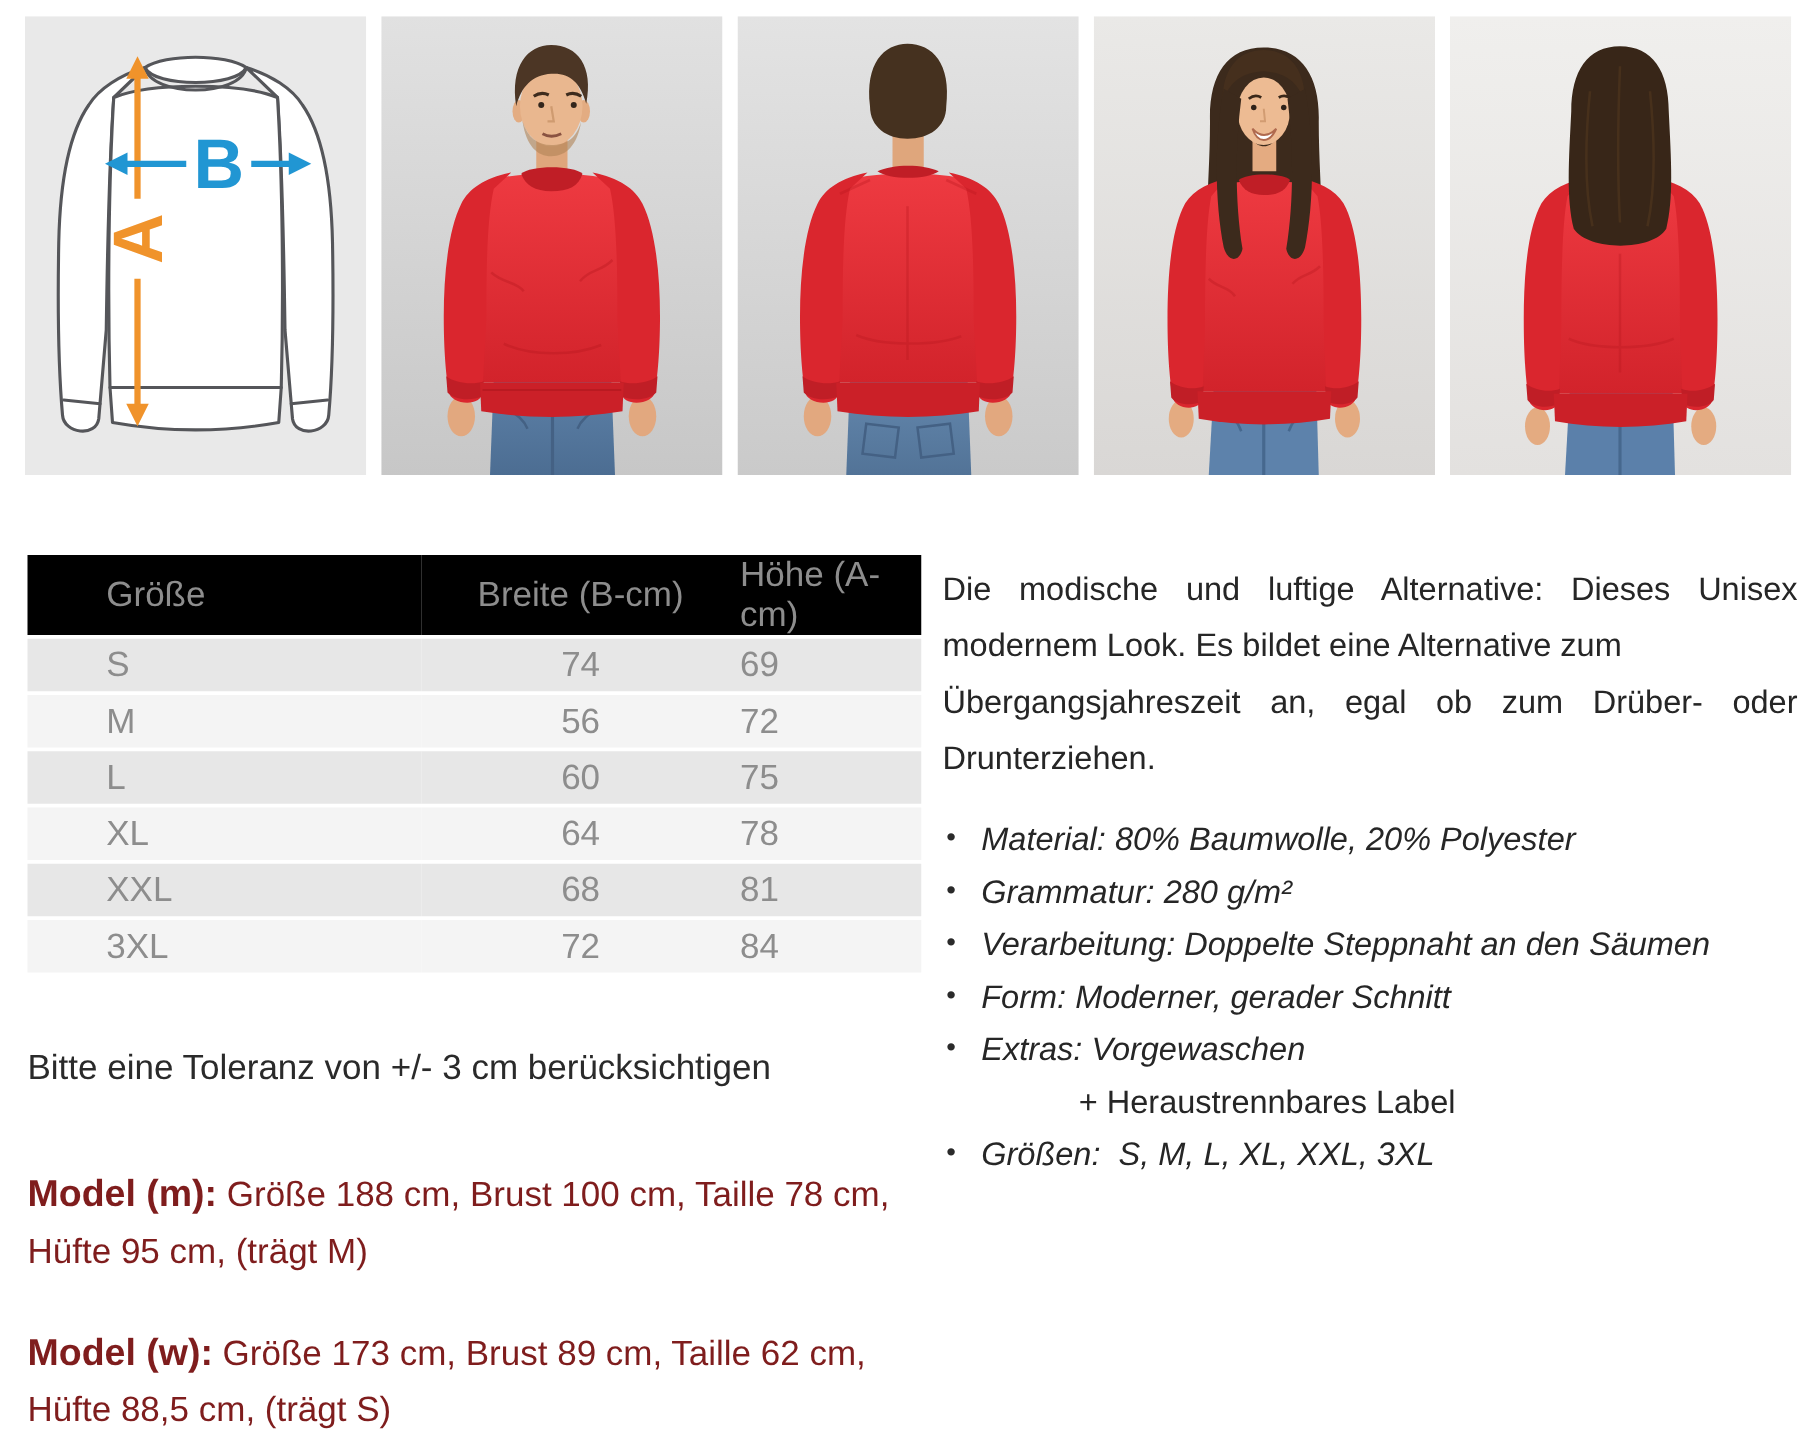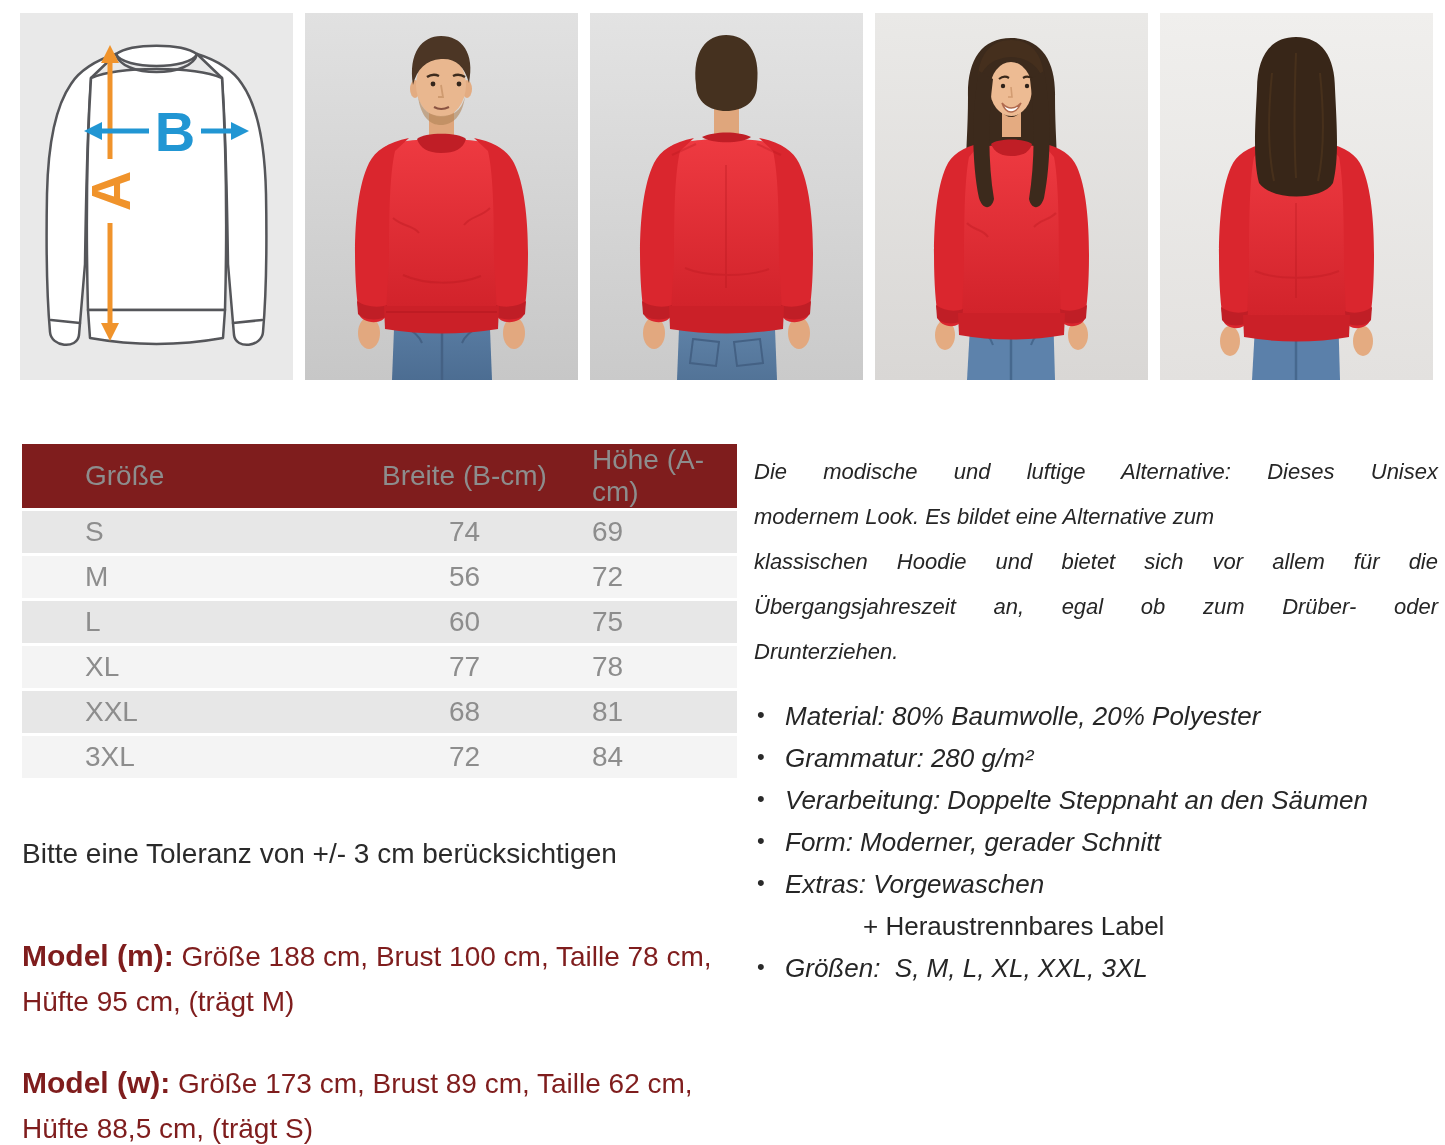--- a/index.html
+++ b/index.html
@@ -9,32 +9,32 @@
   .gallery{position:absolute;left:20px;top:13px;display:flex;gap:12px;}
   .tile{width:273px;height:367px;margin:0;padding:0;}
   .tile svg{display:block;width:273px;height:367px;}
   
   .table-wrap{position:absolute;left:22px;top:441px;width:715px;}
   .size-table{border-collapse:separate;border-spacing:0 3px;width:715px;
               font-size:28px;color:#8d8d8d;}
   .size-table th,.size-table td{height:42px;font-weight:400;text-align:left;padding:0;}
   .size-table th:nth-child(1),.size-table td:nth-child(1){width:252px;padding-left:63px;}
   .size-table th:nth-child(2),.size-table td:nth-child(2){width:255px;text-align:center;}
-  .size-table thead tr{background:#7f1d1d;}
+  .size-table thead tr{background:#000000;}
   .size-table tbody tr:nth-child(odd){background:#e7e7e7;}
   .size-table tbody tr:nth-child(even){background:#f4f4f4;}
   
   .tolerance{position:absolute;left:22px;top:810px;font-size:28px;color:#2a2a2a;text-align:right;}
   .model-info{position:absolute;left:22px;width:706px;font-size:28px;line-height:45px;color:#7f1d1d;}
   .model-info b{font-weight:700;font-size:30px;}
   .model-m{top:905px;}
   .model-w{top:1032px;}
   
   .right-col{position:absolute;left:754px;top:449px;width:684px;color:#262626;}
-  .desc-line{font-size:22px;line-height:45px;text-align:left;font-style:italic;}
+  .desc-line{font-size:26px;line-height:45px;text-align:left;}
   .desc-line.stretch{text-align:justify;text-align-last:justify;}
   .feature-list{list-style:none;margin:21px 0 0 0;padding:0;}
   .feature-item{position:relative;padding-left:31px;font-size:26px;line-height:42px;}
   .feature-item .dot{position:absolute;left:3px;top:-1px;font-size:22px;color:#2a2a2a;}
   .feature-text{white-space:pre-wrap;font-style:italic;}
   .feature-sub{padding-left:78px;white-space:pre-wrap;}
 </style>
 </head>
 <body>
 
@@ -266,21 +266,21 @@
             <td>56</td>
             <td>72</td>
           </tr>
           <tr>
             <td>L</td>
             <td>60</td>
             <td>75</td>
           </tr>
           <tr>
             <td>XL</td>
-            <td>77</td>
+            <td>64</td>
             <td>78</td>
           </tr>
           <tr>
             <td>XXL</td>
             <td>68</td>
             <td>81</td>
           </tr>
           <tr>
             <td>3XL</td>
             <td>72</td>
@@ -299,21 +299,20 @@
 
   <p class="model-info model-w">
     <b>Model (w):</b>
     <span>Größe 173 cm, Brust 89 cm, Taille 62 cm, Hüfte 88,5 cm, (trägt S)</span>
   </p>
 
   <div class="right-col">
     <div>
         <div class="desc-line stretch">Die modische und luftige Alternative: Dieses Unisex</div>
         <div class="desc-line">modernem Look. Es bildet eine Alternative zum</div>
-        <div class="desc-line stretch">klassischen Hoodie und bietet sich vor allem für die</div>
         <div class="desc-line stretch">Übergangsjahreszeit an, egal ob zum Drüber- oder</div>
         <div class="desc-line">Drunterziehen.</div>
       </div>
     <ul class="feature-list">
         <li class="feature-item"><span class="dot">•</span><span class="feature-text">Material: 80% Baumwolle, 20% Polyester</span></li>
         <li class="feature-item"><span class="dot">•</span><span class="feature-text">Grammatur: 280 g/m²</span></li>
         <li class="feature-item"><span class="dot">•</span><span class="feature-text">Verarbeitung: Doppelte Steppnaht an den Säumen</span></li>
         <li class="feature-item"><span class="dot">•</span><span class="feature-text">Form: Moderner, gerader Schnitt</span></li>
         <li class="feature-item"><span class="dot">•</span><span class="feature-text">Extras: Vorgewaschen</span><div class="feature-sub">+ Heraustrennbares Label</div></li>
         <li class="feature-item"><span class="dot">•</span><span class="feature-text">Größen:  S, M, L, XL, XXL, 3XL</span></li>

